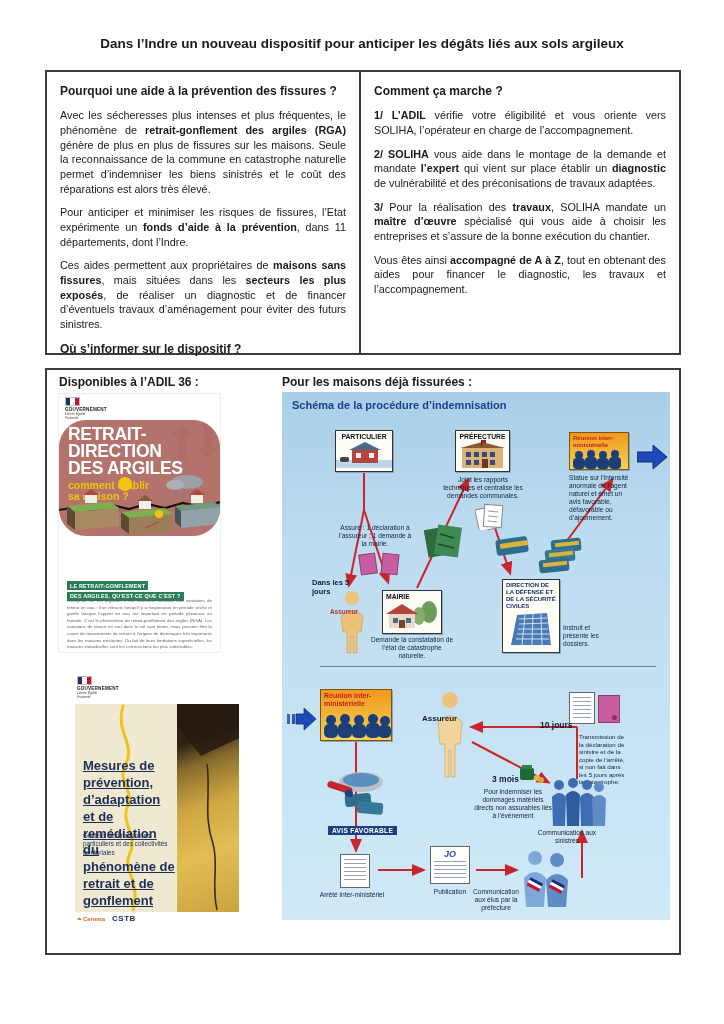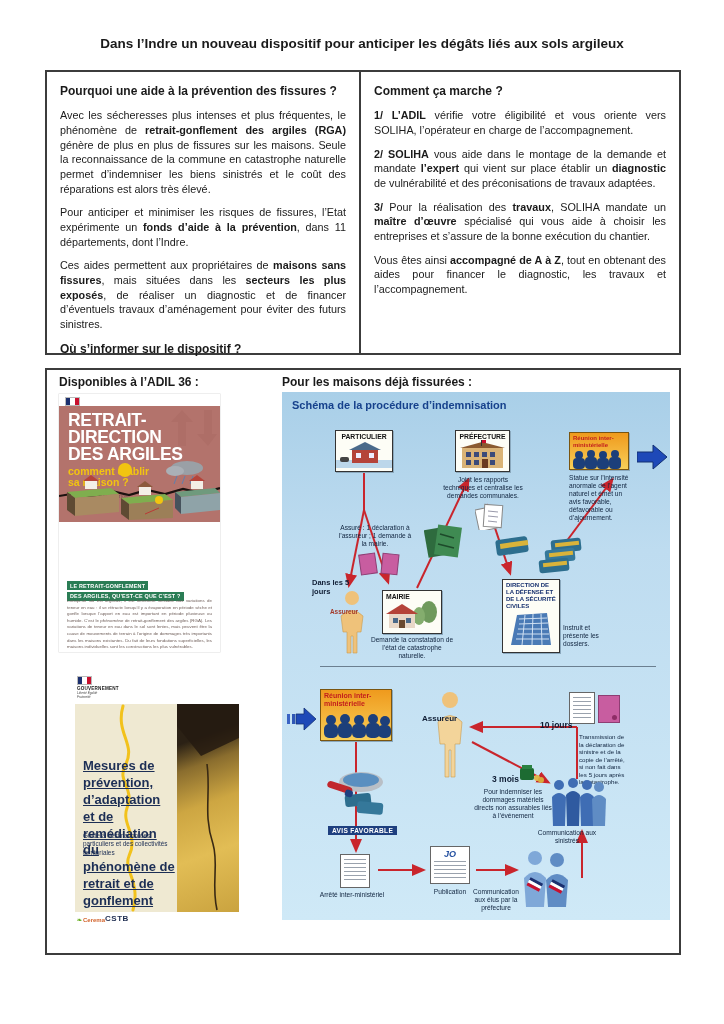--- a/index.html
+++ b/index.html
@@ -24,39 +24,39 @@
 
   
   .gov { position:absolute; }
   .gov .flag { width:15px; height:9px; display:flex; border:0.5px solid #bbb; }
   .gov .flag i { flex:1; } .gov .f-b{background:#1b2f6e;} .gov .f-w{background:#fff;} .gov .f-r{background:#c8102e;}
   .gov .gname { font-size:4.6px; font-weight:bold; letter-spacing:.2px; margin-top:1px; color:#222; }
   .gov .gmotto { font-size:3.2px; font-style:italic; color:#444; width:22px; line-height:1.25; }
 
   
   .poster1 { position:absolute; left:12px; top:24px; width:161px; height:258px; background:#fff; box-shadow:0 0 0 0.5px #ddd; }
-  .poster1 .rose { position:absolute; left:0; top:12px; width:161px; height:116px; background:#b3736c; overflow:hidden; }
+  .poster1 .rose { position:absolute; left:0; top:26px; width:161px; height:116px; background:#b3736c; overflow:hidden;border-radius:27px; }
   .poster1 .ptitle { position:absolute; left:9px; top:6px; color:#fff; font-weight:bold; font-size:17.5px; line-height:0.98; letter-spacing:-0.3px; }
   .poster1 .psub { position:absolute; left:9px; top:60px; color:#f2c410; font-weight:bold; font-size:10.5px; line-height:1.05; }
   .poster1 .fade-arrows { position:absolute; right:2px; top:2px; opacity:.35; }
   .poster1 .illus { position:absolute; left:0; bottom:0; width:161px; height:64px; }
   .poster1 .constr { position:absolute; left:38px; top:89px; font-size:3.4px; color:#5a4a45; letter-spacing:.3px; }
   .poster1 .soil-lab { position:absolute; left:88px; top:138px; font-size:3.4px; color:#c1272d; font-weight:bold; }
   .poster1 .badges { position:absolute; left:8px; top:187px; }
   .poster1 .badge { display:table; background:#2a7d55; color:#fff; font-weight:bold; font-size:5.4px; padding:1.5px 3px; margin-bottom:1.5px; letter-spacing:.2px; }
   .poster1 .pbody { position:absolute; left:8px; top:204px; width:145px; font-size:4.4px; line-height:1.5; color:#6d5c57; text-align:justify; }
 
   
   .poster2 { position:absolute; left:28px; top:306px; width:166px; height:244px; }
   .poster2 .cover { position:absolute; left:0; top:28px; width:164px; height:208px; background:#efe9d2; overflow:hidden; }
   .poster2 .photo { position:absolute; right:0; top:0; width:62px; height:208px;
       background:linear-gradient(160deg,#2b2115 0%,#2b2115 18%,#8a6d2e 30%,#cda642 48%,#e2bd55 70%,#caa33f 100%); }
   .poster2 .gtitle { position:absolute; left:8px; top:54px; width:92px; font-size:13px; font-weight:bold; color:#1c2e55; line-height:1.3;text-decoration:underline; }
   .poster2 .gsub { position:absolute; left:8px; top:128px; width:86px; font-size:6.4px; color:#1c2e55; line-height:1.3; }
-  .poster2 .logos { position:absolute; left:2px; top:238px; display:flex; align-items:flex-end; gap:0; }
+  .poster2 .logos { position:absolute; left:2px; top:238px; display:flex; align-items:center; gap:7px; }
   .poster2 .cerema { font-size:6px; font-weight:bold; color:#d2622a; }
   .poster2 .cerema::before { content:"❧"; color:#6ab023; margin-right:1px; font-size:6px; }
   .poster2 .cstb { font-size:8px; font-weight:bold; color:#1d2b4f; letter-spacing:.5px; }
 
   
   .diagram { position:absolute; left:235px; top:22px; width:388px; height:528px;
       background:linear-gradient(180deg,#a9cfe8 0%,#bedcf0 30%,#cfe9f7 100%); overflow:hidden; }
   .diagram .dtitle { position:absolute; left:10px; top:7px; color:#16418c; font-weight:bold; font-size:11px; line-height:1.15; }
   .fbox { position:absolute; background:#fdfdf6; border:1px solid #333; box-shadow:1px 1px 0 #8aa8bd; }
   .fbox .flab { display:block; text-align:center; font-weight:bold; font-size:6.8px; padding-top:2px; color:#111; }

